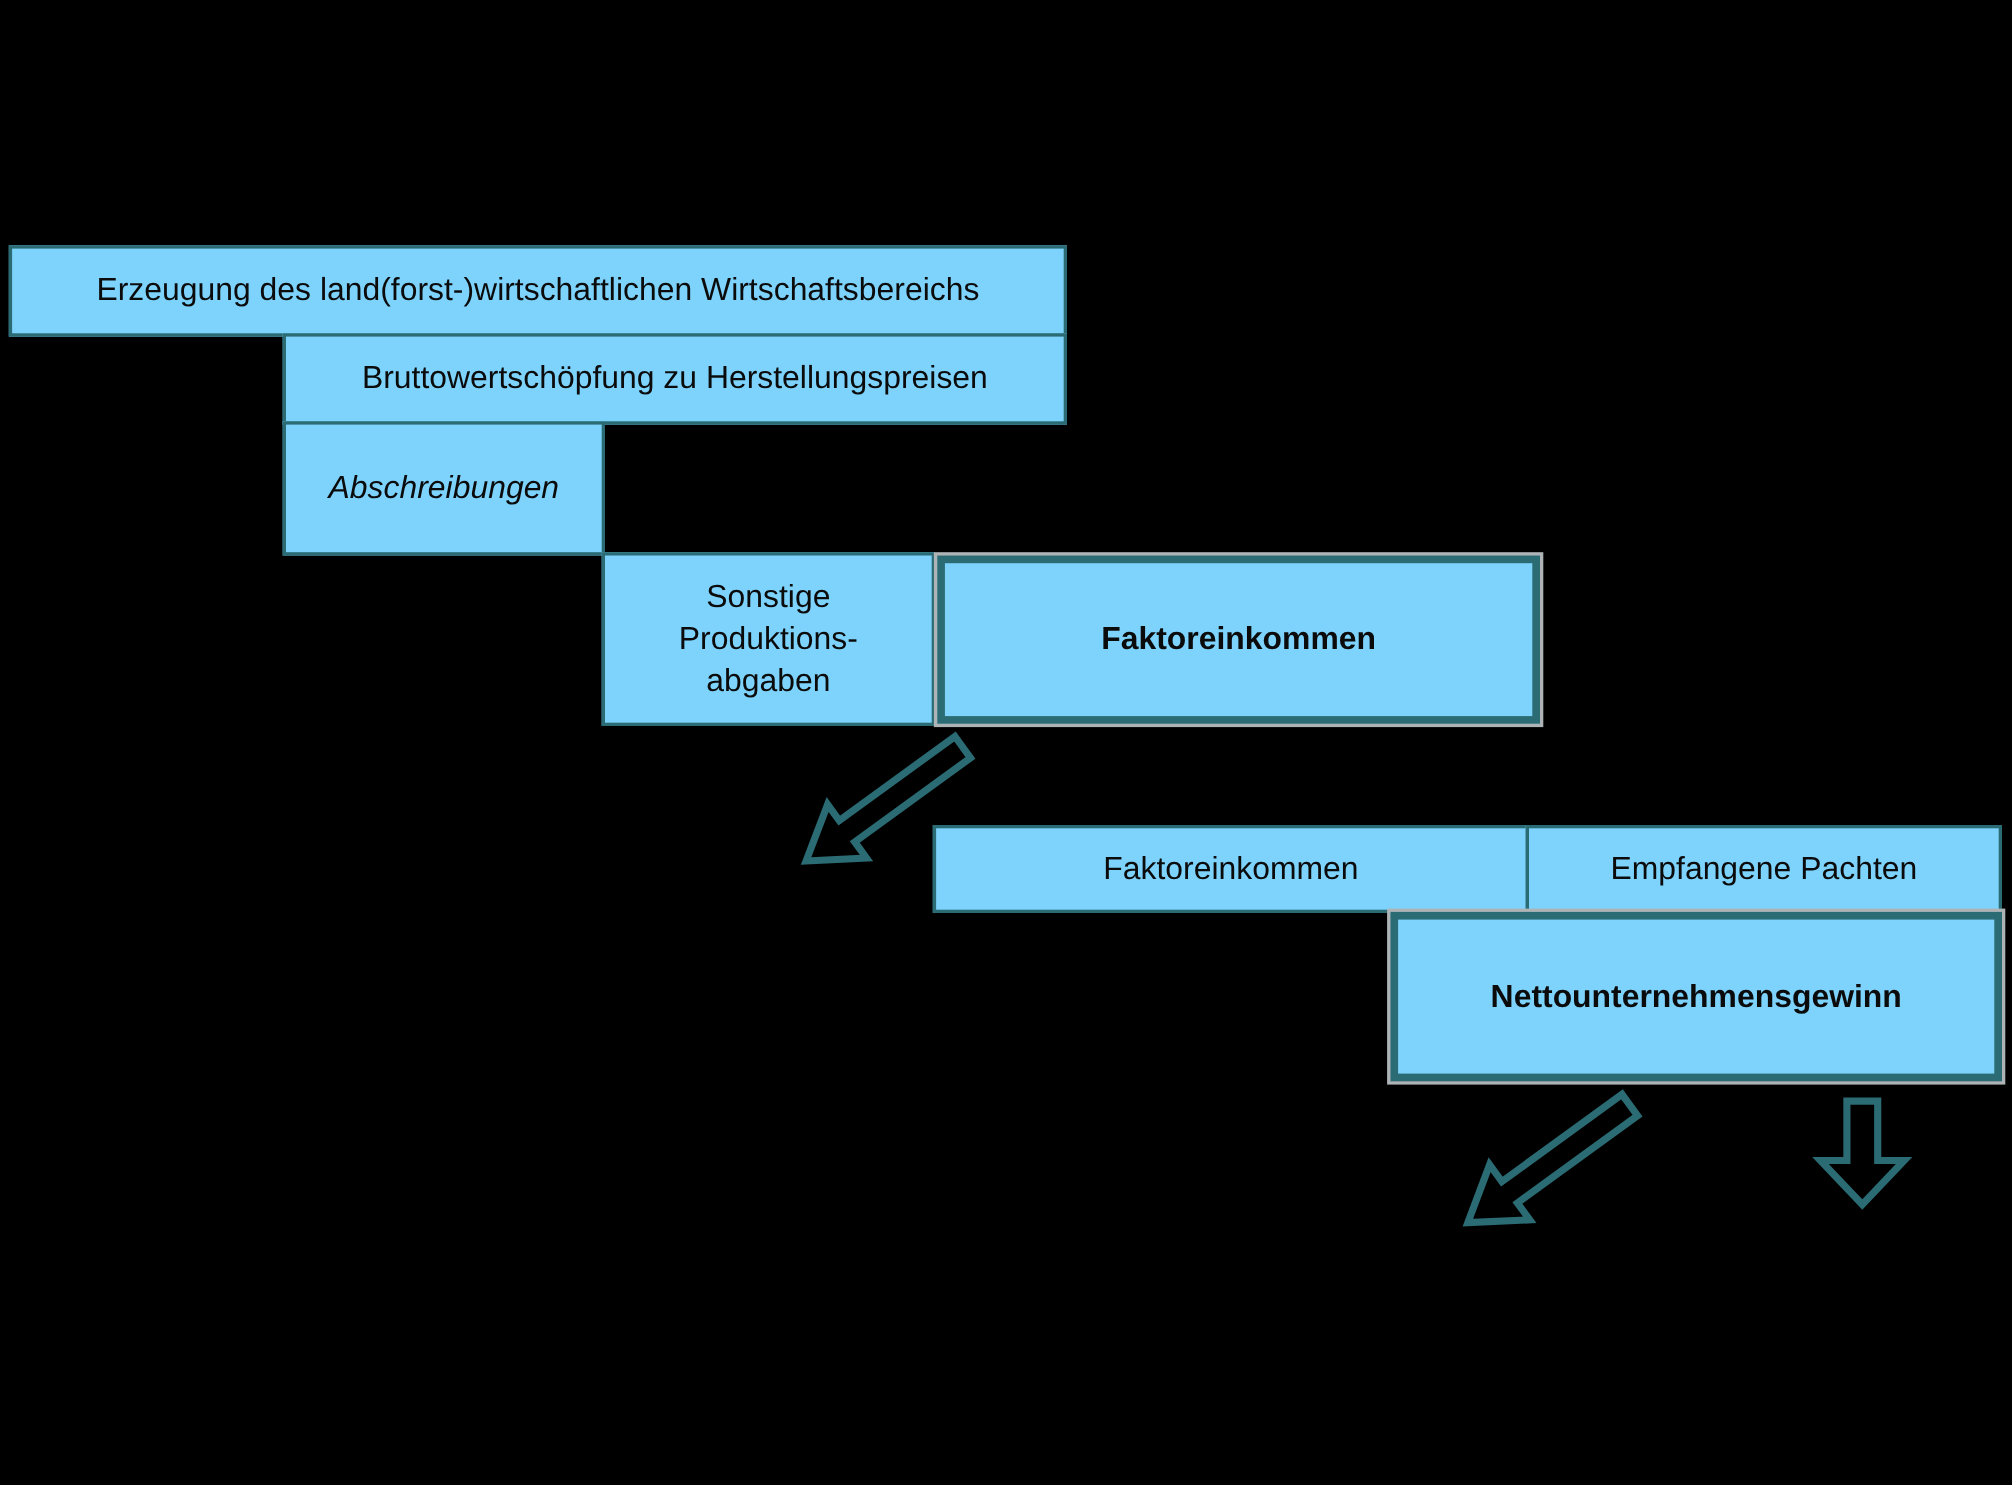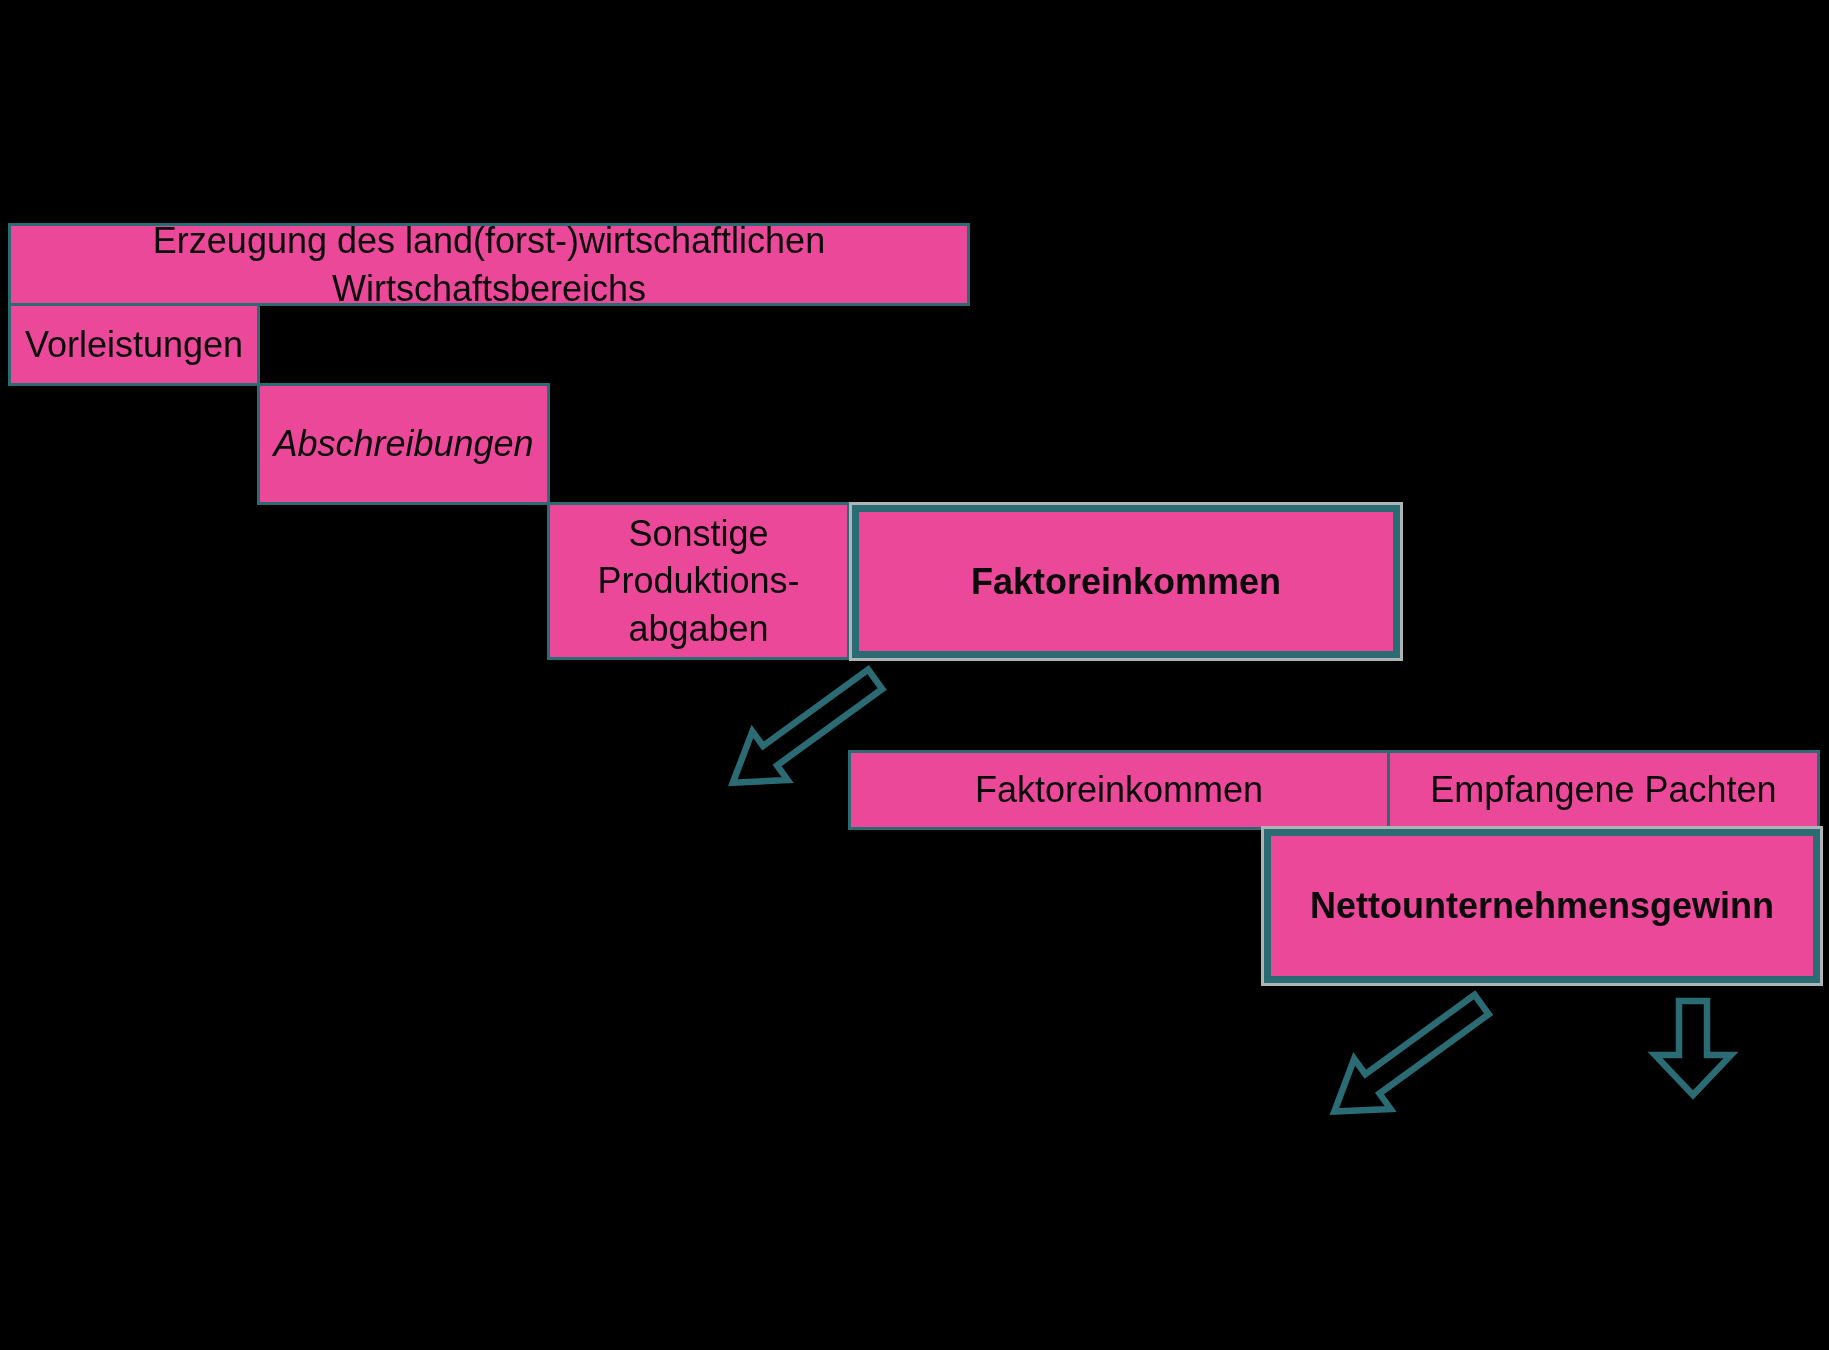--- a/index.html
+++ b/index.html
@@ -11,28 +11,28 @@
     position: relative;
     width: 1829px;
     height: 1350px;
     background: #000000;
     overflow: hidden;
     font-family: "Liberation Sans", sans-serif;
   }
   .box {
     position: absolute;
     box-sizing: border-box;
-    background: #ec4899;
+    background: #7dd3fc;
     border: 3px solid #2a6b74;
     color: #0b0b0b;
     display: flex;
     align-items: center;
     justify-content: center;
     text-align: center;
-    font-size: 36px;
+    font-size: 29px;
     line-height: 1.32;
     white-space: pre-line;
     padding: 0 8px;
   }
   .box.bold { font-weight: 700; }
   .box.thick {
     border-width: 7px;
     outline: 3px solid #aeb4b6;
   }
   
@@ -64,22 +64,22 @@
 </style>
 </head>
 <body>
 
 <div class="stage">
 
   <div class="box b-erzeugung">
     <span>Erzeugung des land(forst-)wirtschaftlichen Wirtschaftsbereichs</span>
   </div>
 
-  <div class="box b-vorleistungen">
-    <span>Vorleistungen</span>
+  <div class="box b-brutto">
+    <span>Bruttowertschöpfung zu Herstellungspreisen</span>
   </div>
 
   <div class="box b-abschreibungen">
     <span>Abschreibungen</span>
   </div>
 
   <div class="box b-prod-abgaben">
     <span>Sonstige
 Produktions-
 abgaben</span>

